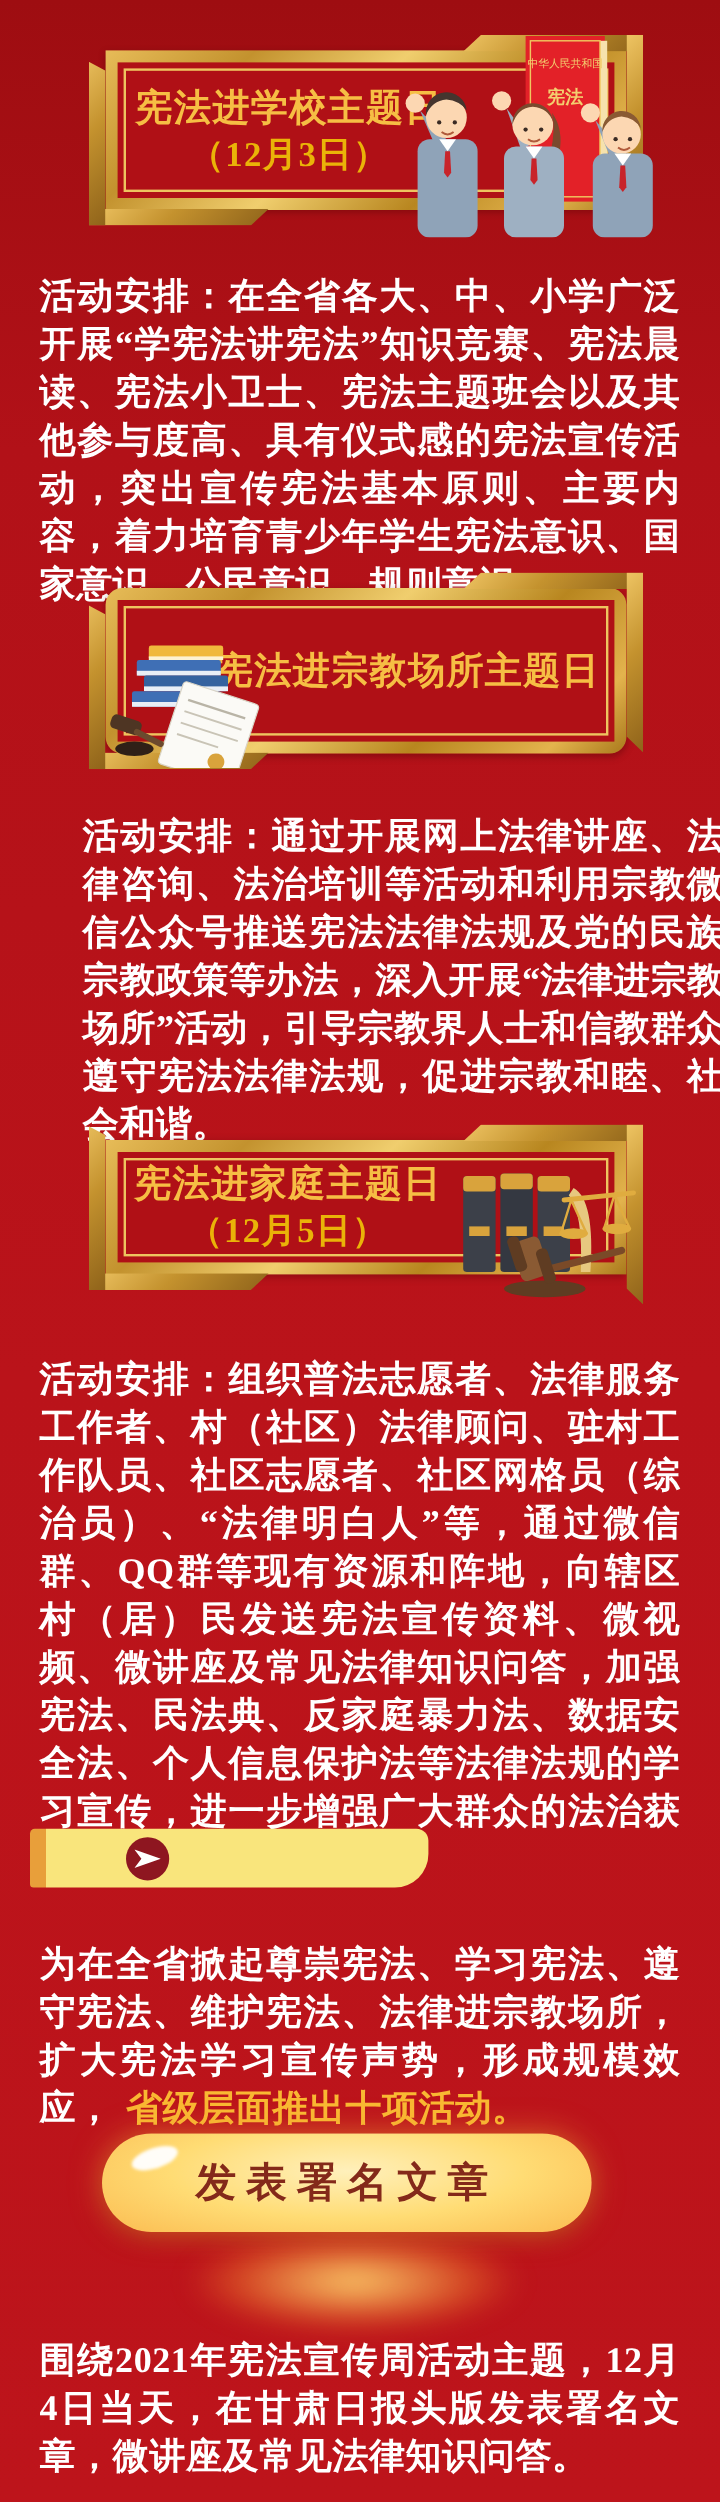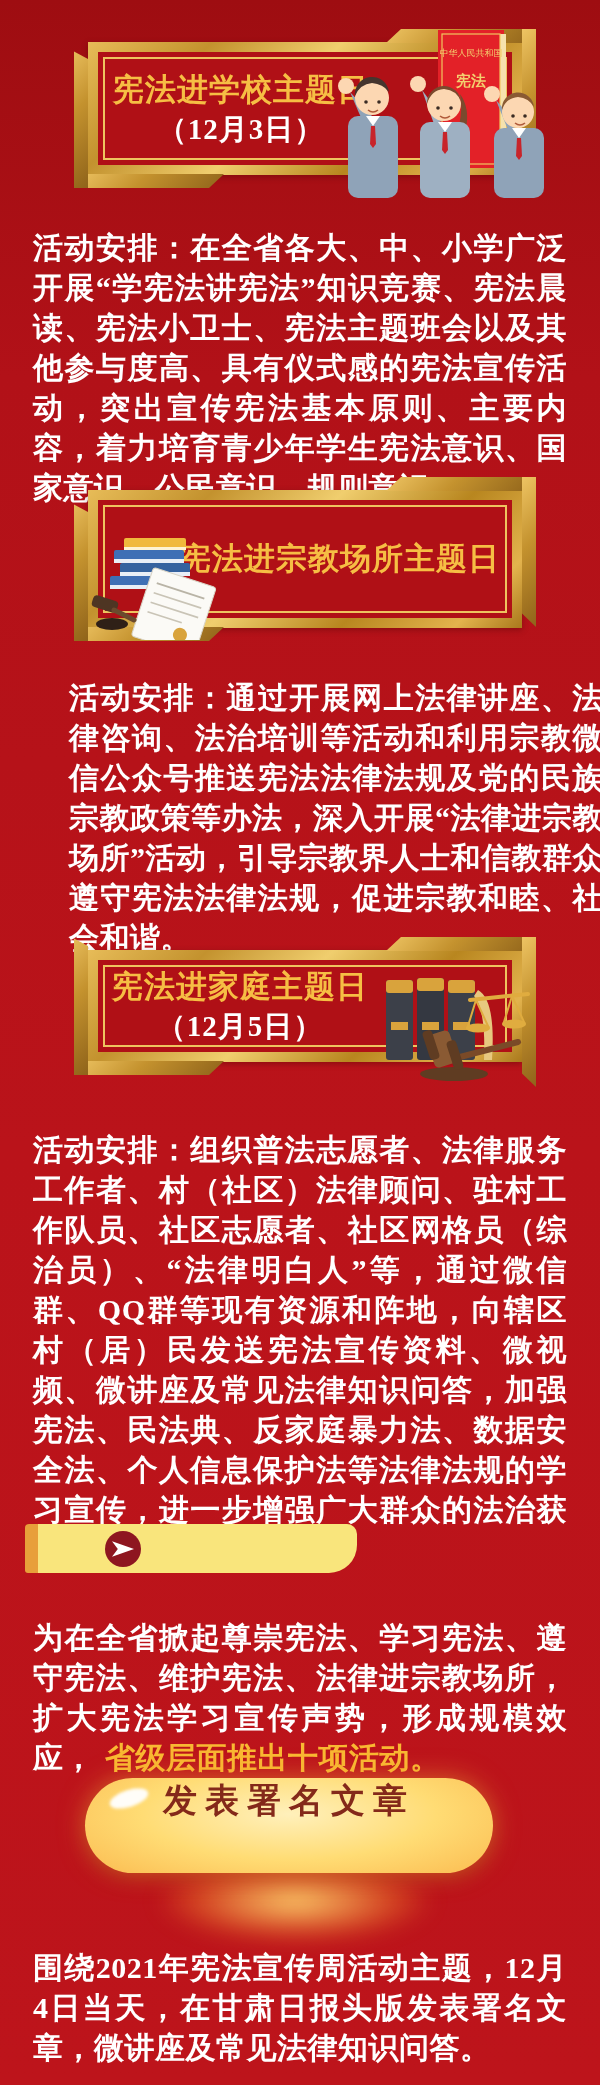--- a/index.html
+++ b/index.html
@@ -20,21 +20,21 @@
     position:relative;width:100%;height:100%;background:#b01016;
     display:flex;flex-direction:column;align-items:center;justify-content:center;
     box-sizing:border-box;
   }
   .frame-line{position:absolute;inset:5px;border:2px solid #eec45f;pointer-events:none;}
   .frame-title{
     color:#f6be44;font-weight:bold;font-size:31px;line-height:40px;
     letter-spacing:1px;text-align:center;white-space:nowrap;z-index:2;
   }
   .frame-date{
-    color:#ffffff;font-weight:bold;font-size:29px;line-height:38px;
+    color:#eab308;font-weight:bold;font-size:29px;line-height:38px;
     letter-spacing:1px;text-align:center;white-space:nowrap;z-index:2;
   }
   .fold{position:absolute;background:linear-gradient(135deg,#eec463 0%,#c4922e 45%,#8f631a 100%);}
   .fold-tr-h{top:-13px;right:-14px;width:150px;height:14px;clip-path:polygon(10% 0,100% 0,100% 100%,0 100%);}
   .fold-tr-v{top:-13px;right:-14px;width:14px;height:150px;clip-path:polygon(0 0,100% 0,100% 100%,0 91%);}
   .fold-bl-h{bottom:-13px;left:-14px;width:150px;height:14px;clip-path:polygon(0 0,100% 0,90% 100%,0 100%);}
   .fold-bl-v{bottom:-13px;left:-14px;width:14px;height:150px;clip-path:polygon(0 9%,100% 14%,100% 100%,0 100%);}
   
   .para{
     position:absolute;left:33px;width:534px;margin:0;
@@ -52,25 +52,25 @@
   }
   .banner-label{
     color:#9c1f1f;font-size:33px;font-weight:bold;letter-spacing:4px;white-space:nowrap;
   }
   .banner-arrow{
     width:36px;height:36px;border-radius:50%;background:#8e1620;
     display:flex;align-items:center;justify-content:center;flex:0 0 auto;
   }
   
   .pill{
-    position:absolute;left:85px;top:1778px;width:408px;height:95px;
+    position:absolute;left:85px;top:1778px;width:408px;height:82px;
     border-radius:48px;
     background:radial-gradient(120% 160% at 50% 38%,#fff0bb 0%,#ffdc74 30%,#f9ae42 68%,#ef8f2a 100%);
     box-shadow:0 0 26px rgba(255,170,60,.55),0 6px 18px rgba(120,20,0,.35);
-    display:flex;align-items:flex-start;justify-content:center;cursor:pointer;z-index:3;
+    display:flex;align-items:center;justify-content:center;cursor:pointer;z-index:3;
   }
   .pill::before{
     content:"";position:absolute;left:24px;top:12px;width:40px;height:17px;
     background:rgba(255,255,255,.95);border-radius:50%;
     transform:rotate(-18deg);filter:blur(1.5px);
   }
   .pill-label{
     color:#84291a;font-size:34px;font-weight:bold;letter-spacing:8px;white-space:nowrap;
   }
   .pill-glow{
@@ -141,21 +141,21 @@
       <circle cx="193" cy="92" r="1.8" fill="#3a2b24"></circle>
     <path d="M183 99 q5 4 10 0" stroke="#b05a3a" stroke-width="1.6" fill="none"></path>
     <rect x="162" y="104" width="50" height="70" rx="10" fill="#8fa3b8"></rect>
     <path d="M180 104 L187 114 L194 104 Z" fill="#fff"></path>
     <path d="M185 114 L189 114 L190 132 L187 136 L184 132 Z" fill="#c8242a"></path>
   </g>
 </svg>
 
 <p class="para" style="top:228px;">活动安排：在全省各大、中、小学广泛开展“学宪法讲宪法”知识竞赛、宪法晨读、宪法小卫士、宪法主题班会以及其他参与度高、具有仪式感的宪法宣传活动，突出宣传宪法基本原则、主要内容，着力培育青少年学生宪法意识、国家意识、公民意识、规则意识。</p>
 
-<div class="frame" style="top:490px;height:138px;">
+<div class="frame" style="top:490px;height:138px;border-radius:14px;">
   <div class="fold fold-tr-h"></div>
   <div class="fold fold-tr-v"></div>
   <div class="fold fold-bl-h"></div>
   <div class="fold fold-bl-v"></div>
   <div class="frame-red" style="padding-left:70px;">
     <div class="frame-line"></div>
     <div class="frame-title">宪法进宗教场所主题日</div>
   </div>
 </div>
 

